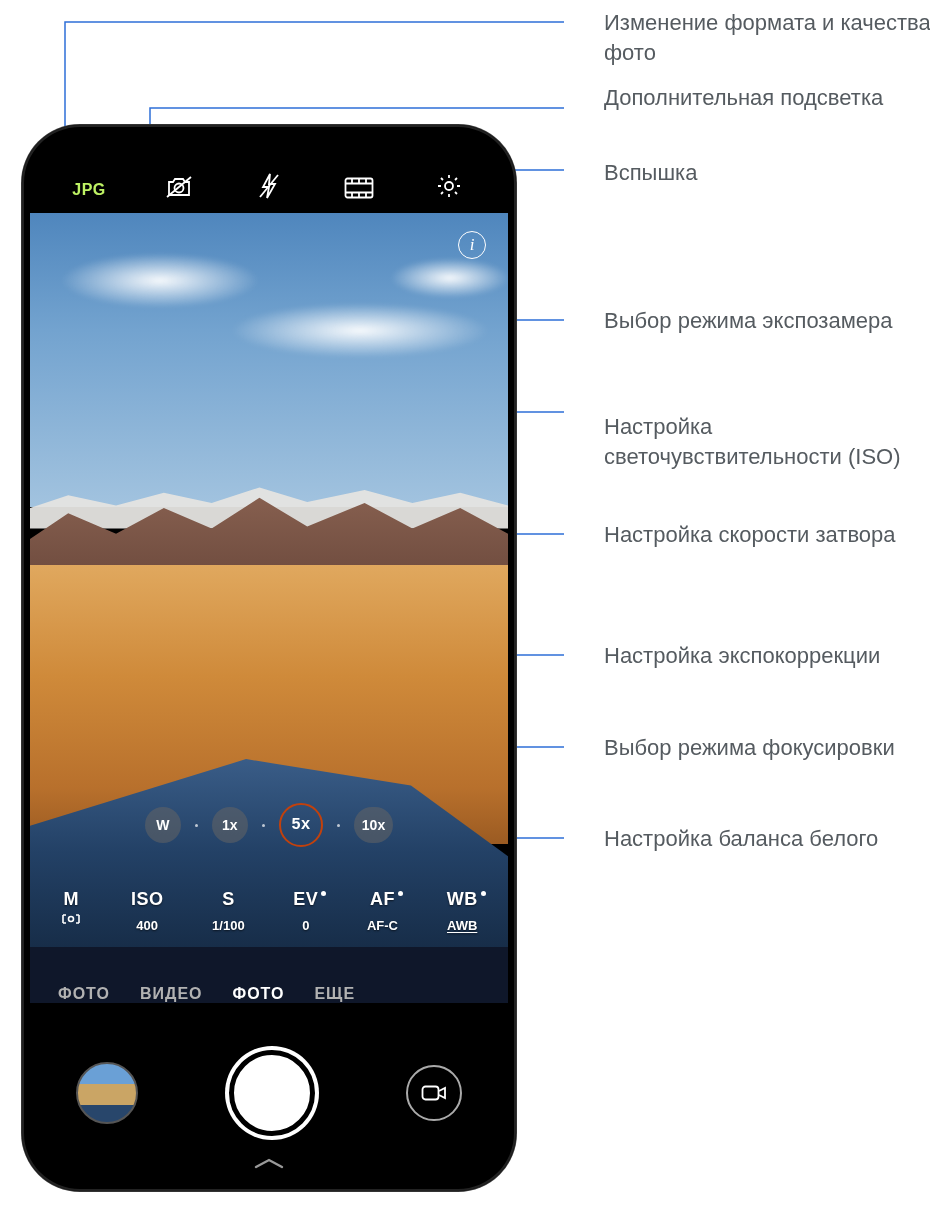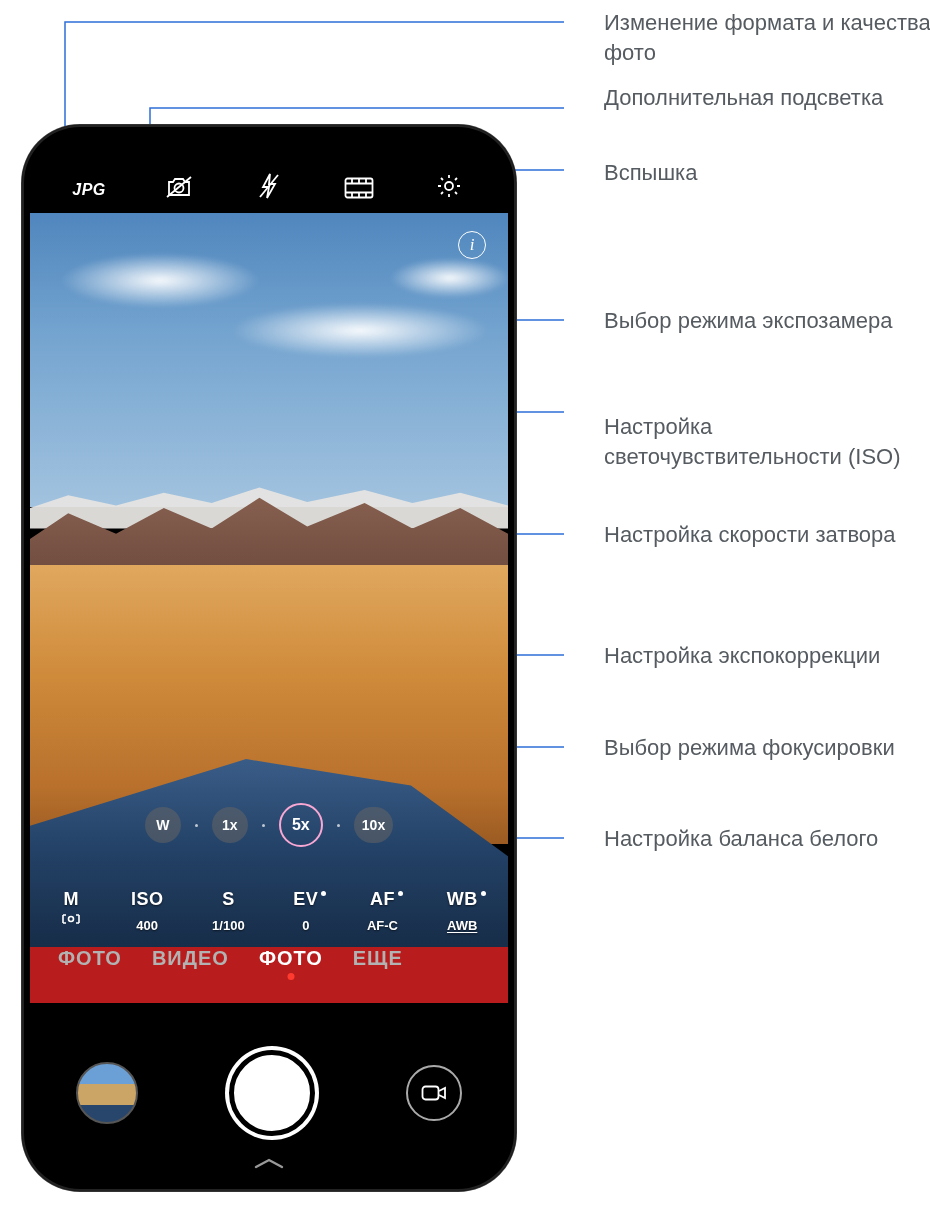--- a/index.html
+++ b/index.html
@@ -73,23 +73,22 @@
   }
 
   
   .topbar {
     position: relative;
     height: 80px;
     display: flex;
     align-items: flex-end;
     justify-content: space-around;
     padding: 0 14px 14px 14px;
-    color: #ffffff;
+    color: #bef264;
     z-index: 3;
-    font-style: italic;
   }
   .topbar .cell {
     flex: 1;
     display: flex;
     justify-content: center;
     align-items: center;
   }
   .topbar .jpg {
     font-size: 16px;
     font-weight: 700;
@@ -171,23 +170,24 @@
   }
   .zoom {
     min-width: 36px; height:36px; border-radius:18px;
     background: rgba(100,100,100,0.55);
     color:#fff; font-size:14px; font-weight:600;
     display:flex; align-items:center; justify-content:center;
     padding: 0 8px;
   }
   .zoom.active {
     background: transparent;
-    border: 2px solid #f9a8d4;
+    border: 2px solid #c2410c;
     width:44px; height:44px; border-radius:22px;
     font-size:16px;
+    font-family:Liberation Mono, monospace;
   }
   .zoom-sep { width:3px; height:3px; border-radius:50%; background:rgba(255,255,255,0.7);}
 
   
   .pro-row {
     position:absolute; left:0; right:0; bottom:14px;
     display:flex; justify-content:space-around;
     z-index:3;
     padding: 0 6px;
   }
@@ -207,24 +207,24 @@
   .param .pval {
     font-size:13px; font-weight:700; margin-top:8px;
   }
   .param .pval.under { text-decoration: underline; text-underline-offset:2px;}
   .param .micon svg{ margin: 2px auto 0; display:block;}
 
   
   .modes {
     position:relative;
     height: 56px;
-    display:flex; align-items:flex-start; gap:30px;
+    display:flex; align-items:flex-end; gap:30px;
     padding: 0 28px;
-    color:#b2b2b2; font-size:20px; font-weight:700; letter-spacing:1px;
-    background:#b91c1c;
+    color:#b2b2b2; font-size:16px; font-weight:700; letter-spacing:1px;
+    background:#0f172a;
   }
   .modes .mode.active { color:#fff; position:relative;}
   .modes .mode.active::after{
     content:""; position:absolute; left:50%; transform:translateX(-50%);
     bottom:-10px; width:7px; height:7px; border-radius:50%; background:#ff3b30;
   }
 
   
   .bottom {
     position:relative;

